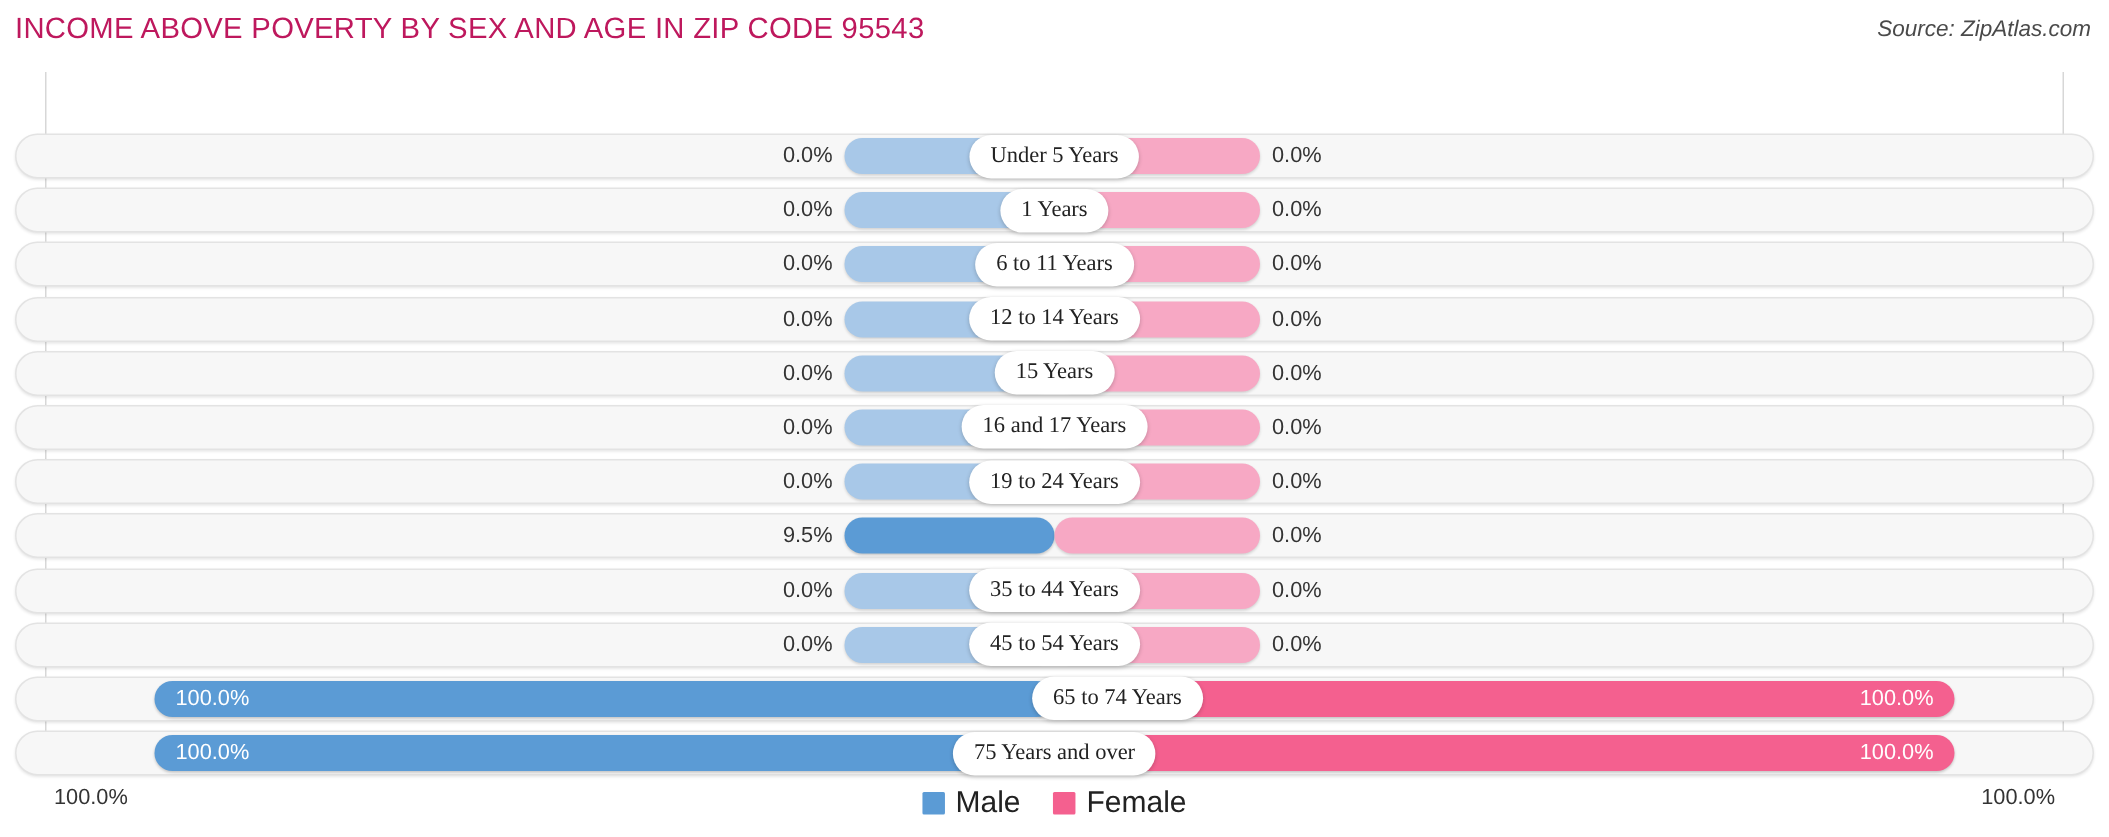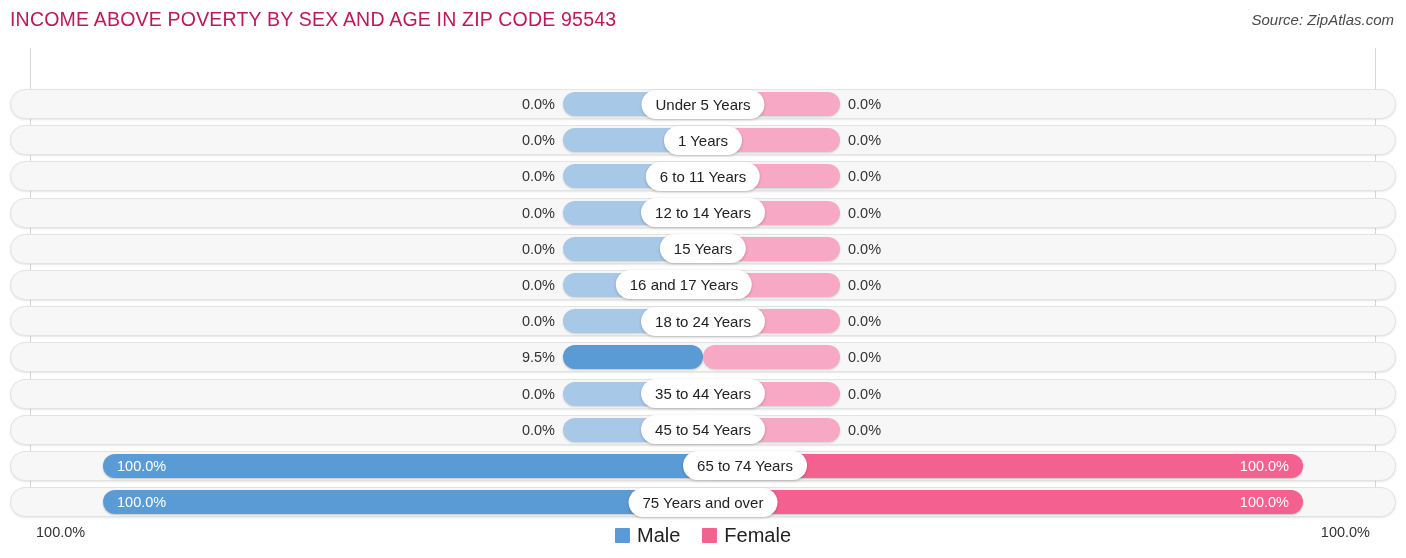--- a/index.html
+++ b/index.html
@@ -136,20 +136,21 @@
     background: #ffffff;
     border-radius: 15px;
     font-size: 15px;
     color: #222222;
     text-align: left;
     white-space: nowrap;
     padding: 0 14px;
     transform: translateX(-50%);
     box-shadow: 0 1px 3px rgba(0,0,0,0.22);
     z-index: 5;
+    font-family: Liberation Serif, serif;
   }
 
   
   .footer {
     position: absolute;
     top: 518px;
     left: 0;
     width: 1406px;
     height: 40px;
   }
@@ -246,29 +247,29 @@
         <div class="bar bar-female stub" style="left: 703px; width: 137px;"></div>
         <div class="val right-side outside" style="left: 848px; width: 90px;">0.0%</div>
         <div class="pill" style="left: 703px;">15 Years</div>
       </div>
       <div class="row">
         <div class="track"></div>
         <div class="bar bar-male stub" style="left: 563px; width: 140px;"></div>
         <div class="val left-side outside" style="left: 465px; width: 90px;">0.0%</div>
         <div class="bar bar-female stub" style="left: 703px; width: 137px;"></div>
         <div class="val right-side outside" style="left: 848px; width: 90px;">0.0%</div>
-        <div class="pill" style="left: 684px;">16 and 17 Years</div>
-      </div>
-      <div class="row">
-        <div class="track"></div>
-        <div class="bar bar-male stub" style="left: 563px; width: 140px;"></div>
-        <div class="val left-side outside" style="left: 465px; width: 90px;">0.0%</div>
-        <div class="bar bar-female stub" style="left: 703px; width: 137px;"></div>
-        <div class="val right-side outside" style="left: 848px; width: 90px;">0.0%</div>
-        <div class="pill" style="left: 703px;">18 to 24 Years</div>
+        <div class="pill" style="left: 703px;">16 and 17 Years</div>
+      </div>
+      <div class="row">
+        <div class="track"></div>
+        <div class="bar bar-male stub" style="left: 563px; width: 140px;"></div>
+        <div class="val left-side outside" style="left: 465px; width: 90px;">0.0%</div>
+        <div class="bar bar-female stub" style="left: 703px; width: 137px;"></div>
+        <div class="val right-side outside" style="left: 848px; width: 90px;">0.0%</div>
+        <div class="pill" style="left: 703px;">19 to 24 Years</div>
       </div>
       <div class="row">
         <div class="track"></div>
         <div class="bar bar-male" style="left: 563px; width: 140px;"></div>
         <div class="val left-side outside" style="left: 465px; width: 90px;">9.5%</div>
         <div class="bar bar-female stub" style="left: 703px; width: 137px;"></div>
         <div class="val right-side outside" style="left: 848px; width: 90px;">0.0%</div>
       </div>
       <div class="row">
         <div class="track"></div>

